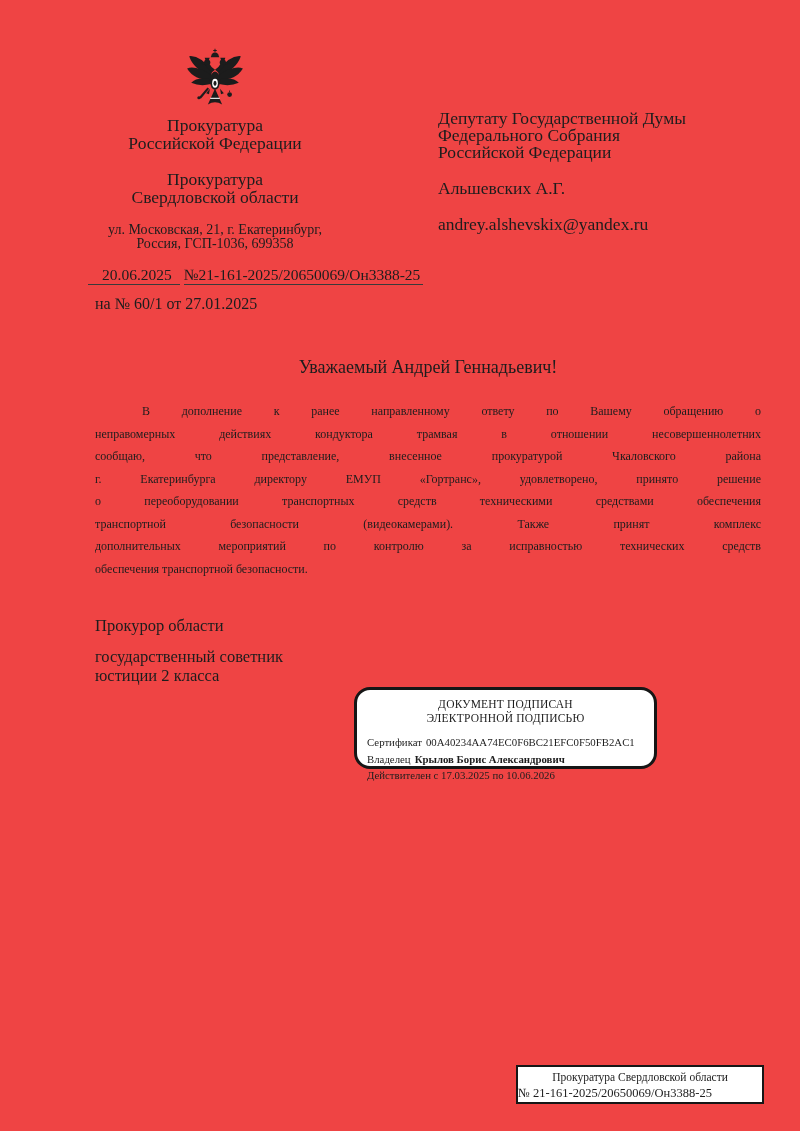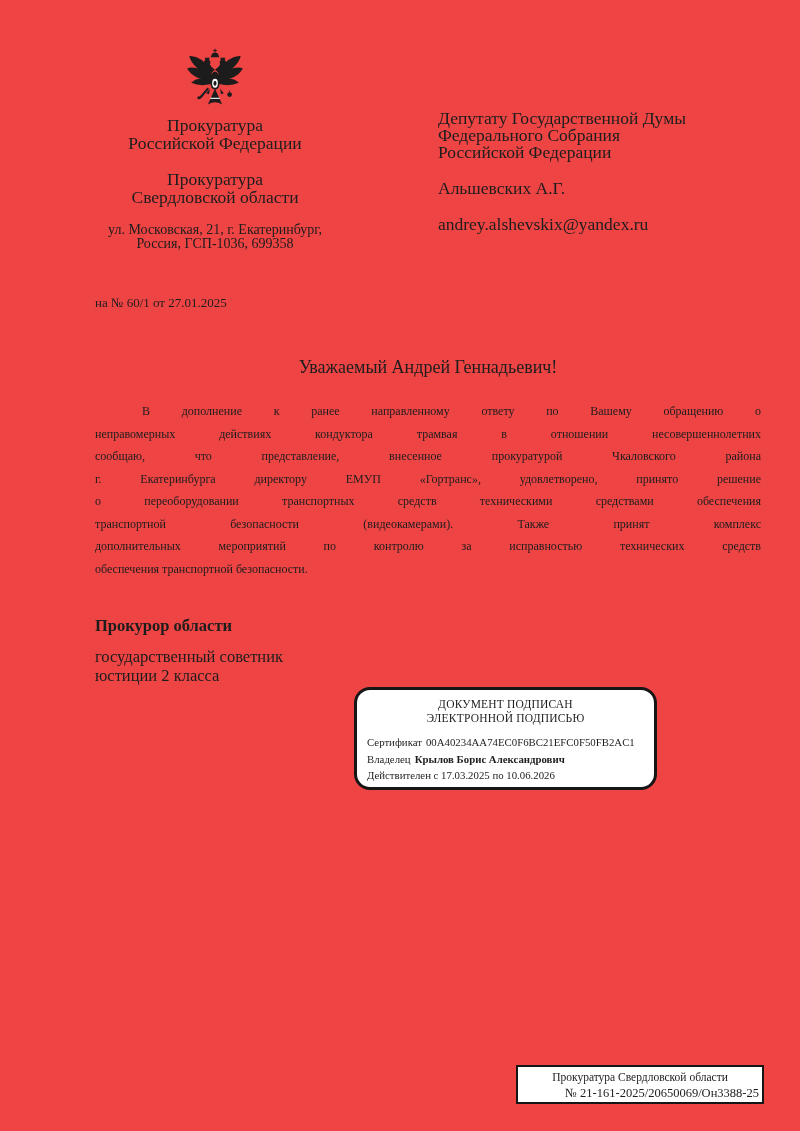--- a/index.html
+++ b/index.html
@@ -17,47 +17,47 @@
   
   .addressee{position:absolute;left:438px;top:110px;width:305px;font-size:17.5px;}
   .addressee-lines div{line-height:16.8px;}
   .addressee-name{margin-top:18px;}
   .addressee-email{margin-top:15px;}
   
   .ref-line{position:absolute;left:88px;top:266px;font-size:15.5px;white-space:nowrap;}
   .u{border-bottom:1px solid #3a3a3a;padding-bottom:1px;}
   .ref-date{padding-left:14px;padding-right:8px;}
   .ref-number{margin-left:4px;padding-right:3px;}
-  .reply-line{position:absolute;left:95px;top:295px;font-size:13px;}
+  .reply-line{position:absolute;left:95px;top:295px;font-size:16px;}
   
   .salutation{position:absolute;left:95px;top:357px;width:666px;text-align:center;font-size:18px;}
   .body-text{position:absolute;left:95px;top:400px;width:666px;font-size:12px;}
   .jline{line-height:22.5px;text-align:justify;text-align-last:justify;text-justify:inter-word;}
   .jline.first{text-indent:47px;}
   .jline.last{text-align-last:left;}
   
-  .sig-position{position:absolute;left:95px;top:616px;font-size:16.5px;font-weight:bold;}
+  .sig-position{position:absolute;left:95px;top:616px;font-size:16.5px;}
   .sig-rank{position:absolute;left:95px;top:648px;font-size:16.5px;line-height:18.5px;}
   .sig-name{position:absolute;left:95px;top:661px;width:666px;text-align:right;font-size:16.5px;}
   
   .stamp{
-    position:absolute;left:354px;top:687px;width:303px;height:103px;
+    position:absolute;left:354px;top:687px;width:303px;height:82px;
     border:3px solid #161616;border-radius:16px;box-sizing:border-box;background:#fff;
   }
   .stamp-title{margin-top:8px;text-align:center;font-size:11.5px;line-height:13.5px;letter-spacing:.2px;}
   .stamp-details{margin:9px 6px 0 10px;font-size:10.8px;line-height:16.5px;white-space:nowrap;}
   .stamp-details .v{margin-left:4px;}
   .b{font-weight:bold;}
   
   .reg-box{
     position:absolute;left:516px;top:1065px;width:248px;height:39px;
     border:2px solid #161616;box-sizing:border-box;background:#fff;
   }
   .reg-org{margin-top:4px;text-align:center;font-size:11.5px;line-height:13px;}
-  .reg-num{margin-top:2px;text-align:right;padding-right:3px;font-size:12.5px;line-height:14px;white-space:nowrap;}
+  .reg-num{margin-top:2px;text-align:left;padding-right:3px;font-size:12.5px;line-height:14px;white-space:nowrap;}
 </style>
 </head>
 <body>
 
 <div class="page">
 
   <div class="letterhead">
     <div class="emblem">
       <svg viewBox="0 0 100 100" width="78" height="68" aria-hidden="true">
         <g fill="#1c1c1c">
@@ -117,20 +117,23 @@
   <div class="addressee">
     <div class="addressee-lines">
       <div>Депутату Государственной Думы</div>
       <div>Федерального Собрания</div>
       <div>Российской Федерации</div>
     </div>
     <div class="addressee-name">Альшевских А.Г.</div>
     <div class="addressee-email">andrey.alshevskix@yandex.ru</div>
   </div>
 
+  <div class="ref-line">
+    <span class="u ref-date">20.06.2025</span><span class="u ref-number">№21-161-2025/20650069/Он3388-25</span>
+  </div>
   <div class="reply-line">на № 60/1 от 27.01.2025</div>
 
   <div class="salutation">Уважаемый Андрей Геннадьевич!</div>
 
   <div class="body-text">
     <div class="jline first">В дополнение к ранее направленному ответу по Вашему обращению о</div>
     <div class="jline">неправомерных действиях кондуктора трамвая в отношении несовершеннолетних</div>
     <div class="jline">сообщаю, что представление, внесенное прокуратурой Чкаловского района</div>
     <div class="jline">г. Екатеринбурга директору ЕМУП «Гортранс», удовлетворено, принято решение</div>
     <div class="jline">о переоборудовании транспортных средств техническими средствами обеспечения</div>

